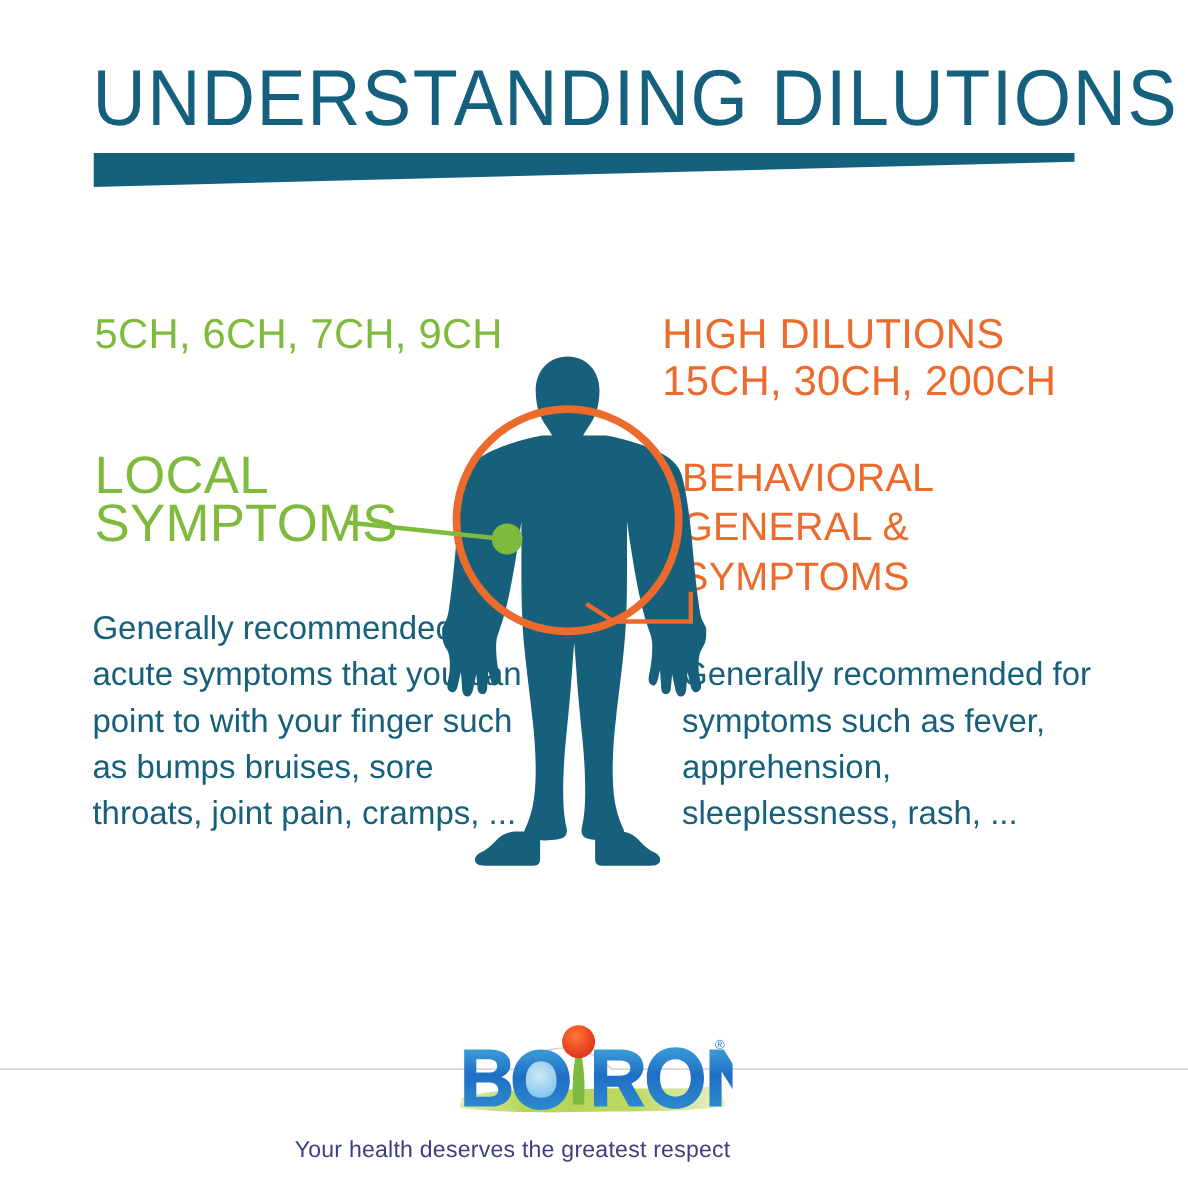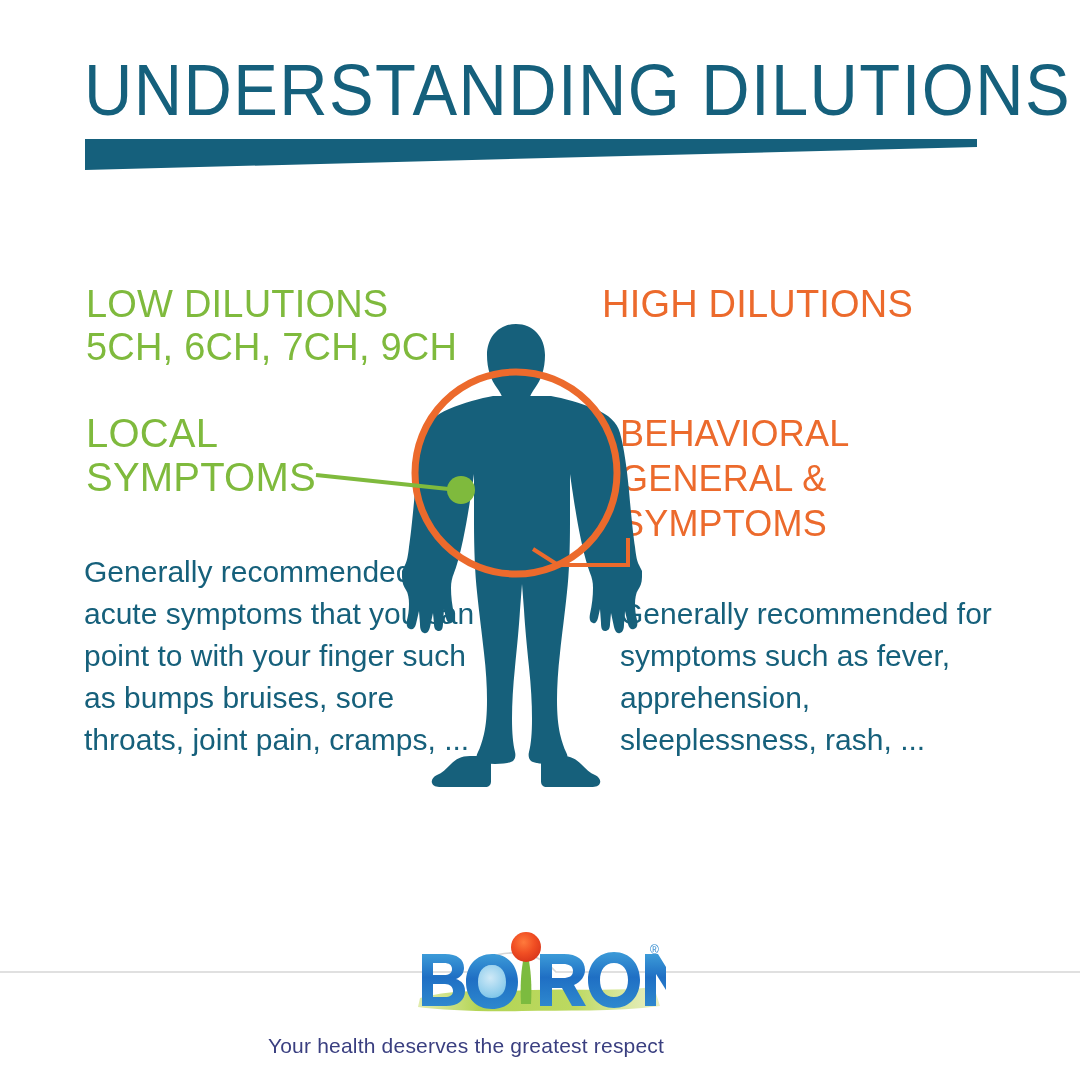--- a/index.html
+++ b/index.html
@@ -58,21 +58,21 @@
   .head-high {
     left: 602px;
     top: 283px;
     color: #EC6A2C;
     font-size: 38px;
   }
   .sub-local {
     left: 86px;
     top: 411px;
     color: #7FBA3D;
-    font-size: 40px;
+    font-size: 48px;
     line-height: 44px;
   }
   .sub-general {
     left: 620px;
     top: 411px;
     color: #EC6A2C;
     font-size: 36px;
     line-height: 45px;
   }
 
@@ -136,33 +136,33 @@
 
 <div id="page">
 
   <div id="title">UNDERSTANDING DILUTIONS</div>
 
   <svg id="title-wedge" viewBox="0 0 892 34" preserveAspectRatio="none">
     <polygon points="0,0 892,0 892,8 0,31" fill="#15607C"></polygon>
   </svg>
 
   <div class="head-block head-low">
-    <div>LOW DILUTIONS</div>
     <div>5CH, 6CH, 7CH, 9CH</div>
   </div>
 
   <div class="head-block sub-local">
     <div>LOCAL</div>
     <div>SYMPTOMS</div>
   </div>
 
   <div class="para para-left">Generally recommended for acute symptoms that you can point to with your finger such as bumps bruises, sore throats, joint pain, cramps, ...</div>
 
   <div class="head-block head-high">
     <div>HIGH DILUTIONS</div>
+    <div>15CH, 30CH, 200CH</div>
   </div>
 
   <div class="head-block sub-general">
     <div>BEHAVIORAL</div>
     <div>GENERAL &amp;</div>
     <div>SYMPTOMS</div>
   </div>
 
   <div class="para para-right">Generally recommended for symptoms such as fever, apprehension, sleeplessness, rash, ...</div>
 

